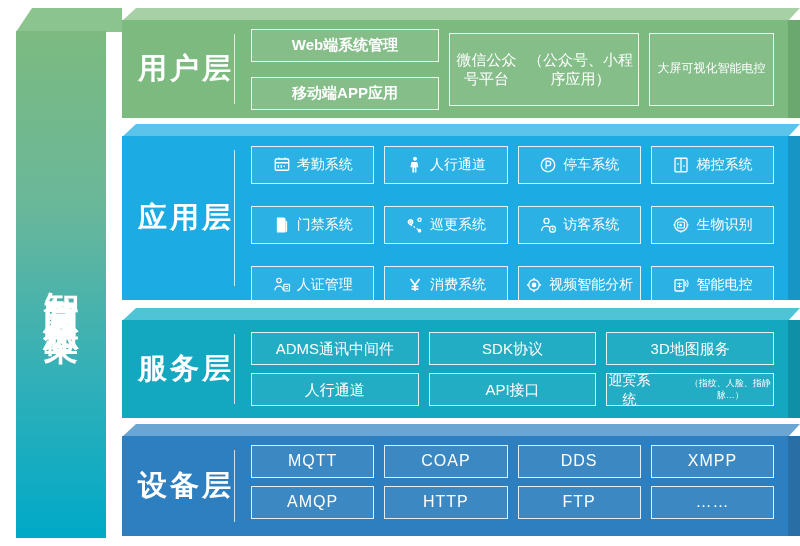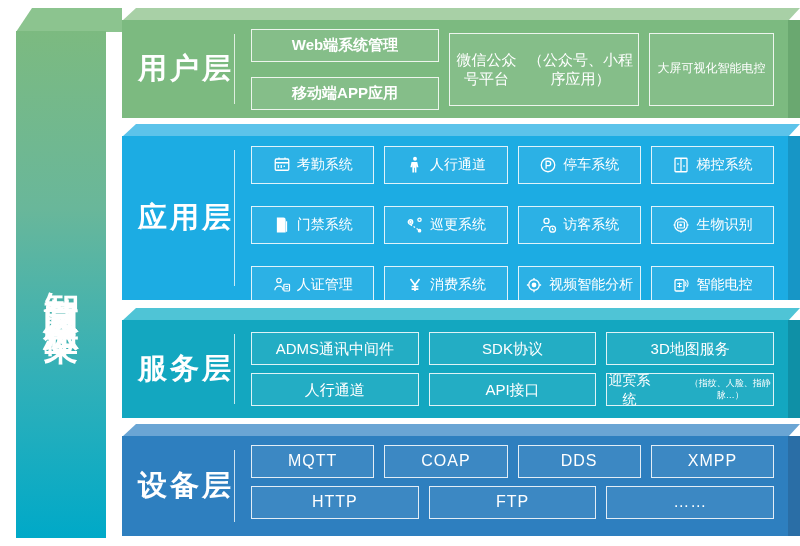--- a/index.html
+++ b/index.html
@@ -324,20 +324,23 @@
             </div>
             <div class="cell">
               <span>DDS</span>
             </div>
             <div class="cell">
               <span>XMPP</span>
             </div>
           </div>
           <div class="row">
             <div class="cell">
+              <span>AMQP</span>
+            </div>
+            <div class="cell">
               <span>HTTP</span>
             </div>
             <div class="cell">
               <span>FTP</span>
             </div>
             <div class="cell">
               <span>……</span>
             </div>
           </div>
         </div>

